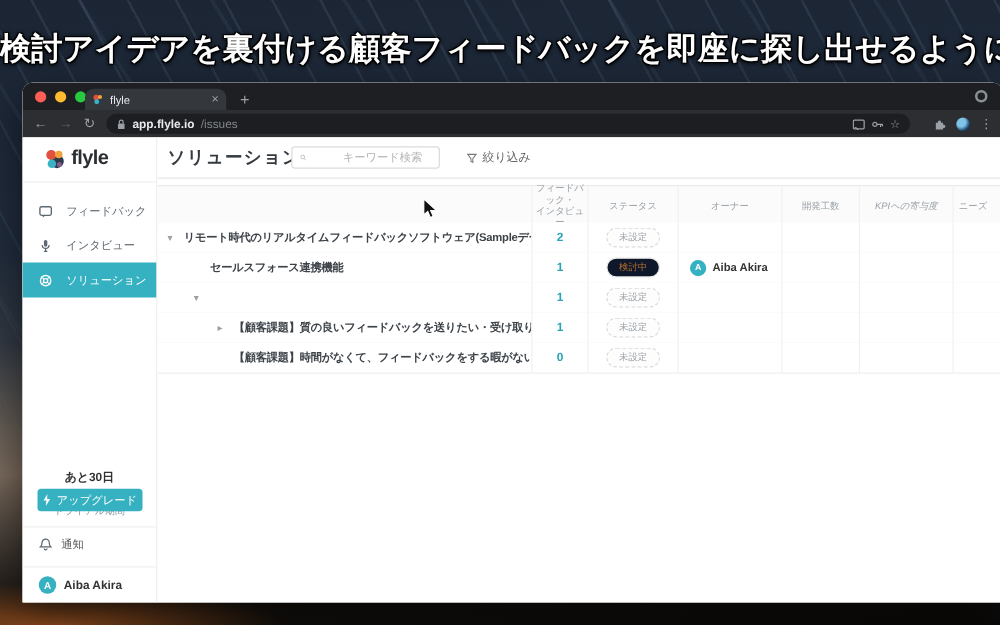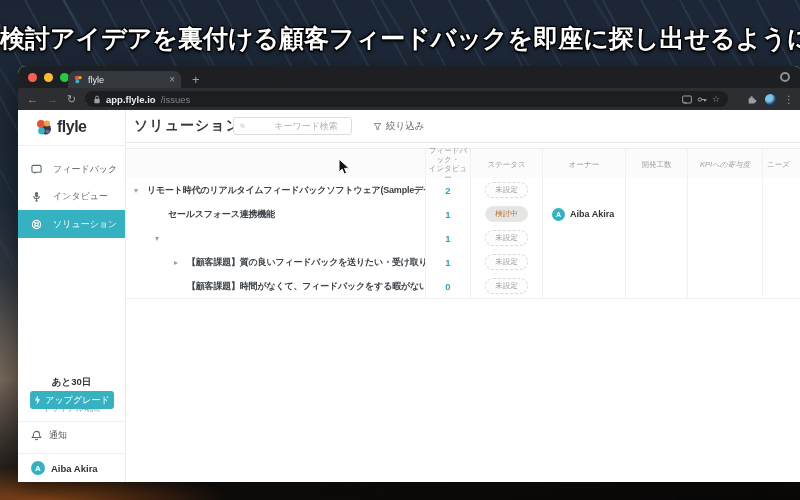--- a/index.html
+++ b/index.html
@@ -88,21 +88,21 @@
   .col-status{width:72px;}
   .col-owner{width:83px;justify-content:flex-start;padding-left:9px;}
   .col-effort{width:62px;}
   .col-kpi{width:75px;font-style:italic;}
   .col-needs{width:45px;justify-content:flex-start;padding-left:4px;}
   .th{font-size:7.5px;color:#99a1a8;text-align:center;line-height:9px;}
   .caret{width:13px;flex:none;color:#9aa0a6;font-size:8px;text-align:left;}
   .row-title{font-size:9px;font-weight:bold;color:#3c4248;white-space:nowrap;overflow:hidden;letter-spacing:-.2px;}
   .count{font-size:9.5px;font-weight:bold;color:#2aa4b5;}
   .pill{font-size:7.5px;color:#9aa0a6;border:1px dashed #d9d9d9;border-radius:9px;padding:2px 9px;background:#fdfdfd;white-space:nowrap;}
-  .pill.pending{background:#e5e5e5;border:1px solid #e9e9e9;color:#b8722f;font-family:Liberation Mono, monospace;}
+  .pill.pending{background:#0f172a;border:1px solid #e9e9e9;color:#b8722f;font-family:Liberation Mono, monospace;}
   .owner-name{font-size:9px;font-weight:bold;color:#333;margin-left:5px;white-space:nowrap;}
   .pad0{padding-left:8px;}.pad1{padding-left:29px;}.pad2{padding-left:48px;}
   
   .cursor{position:absolute;left:338px;top:158px;z-index:50;}
   svg{display:block;}
 </style>
 </head>
 <body>
 
 <div class="streaks"></div>

